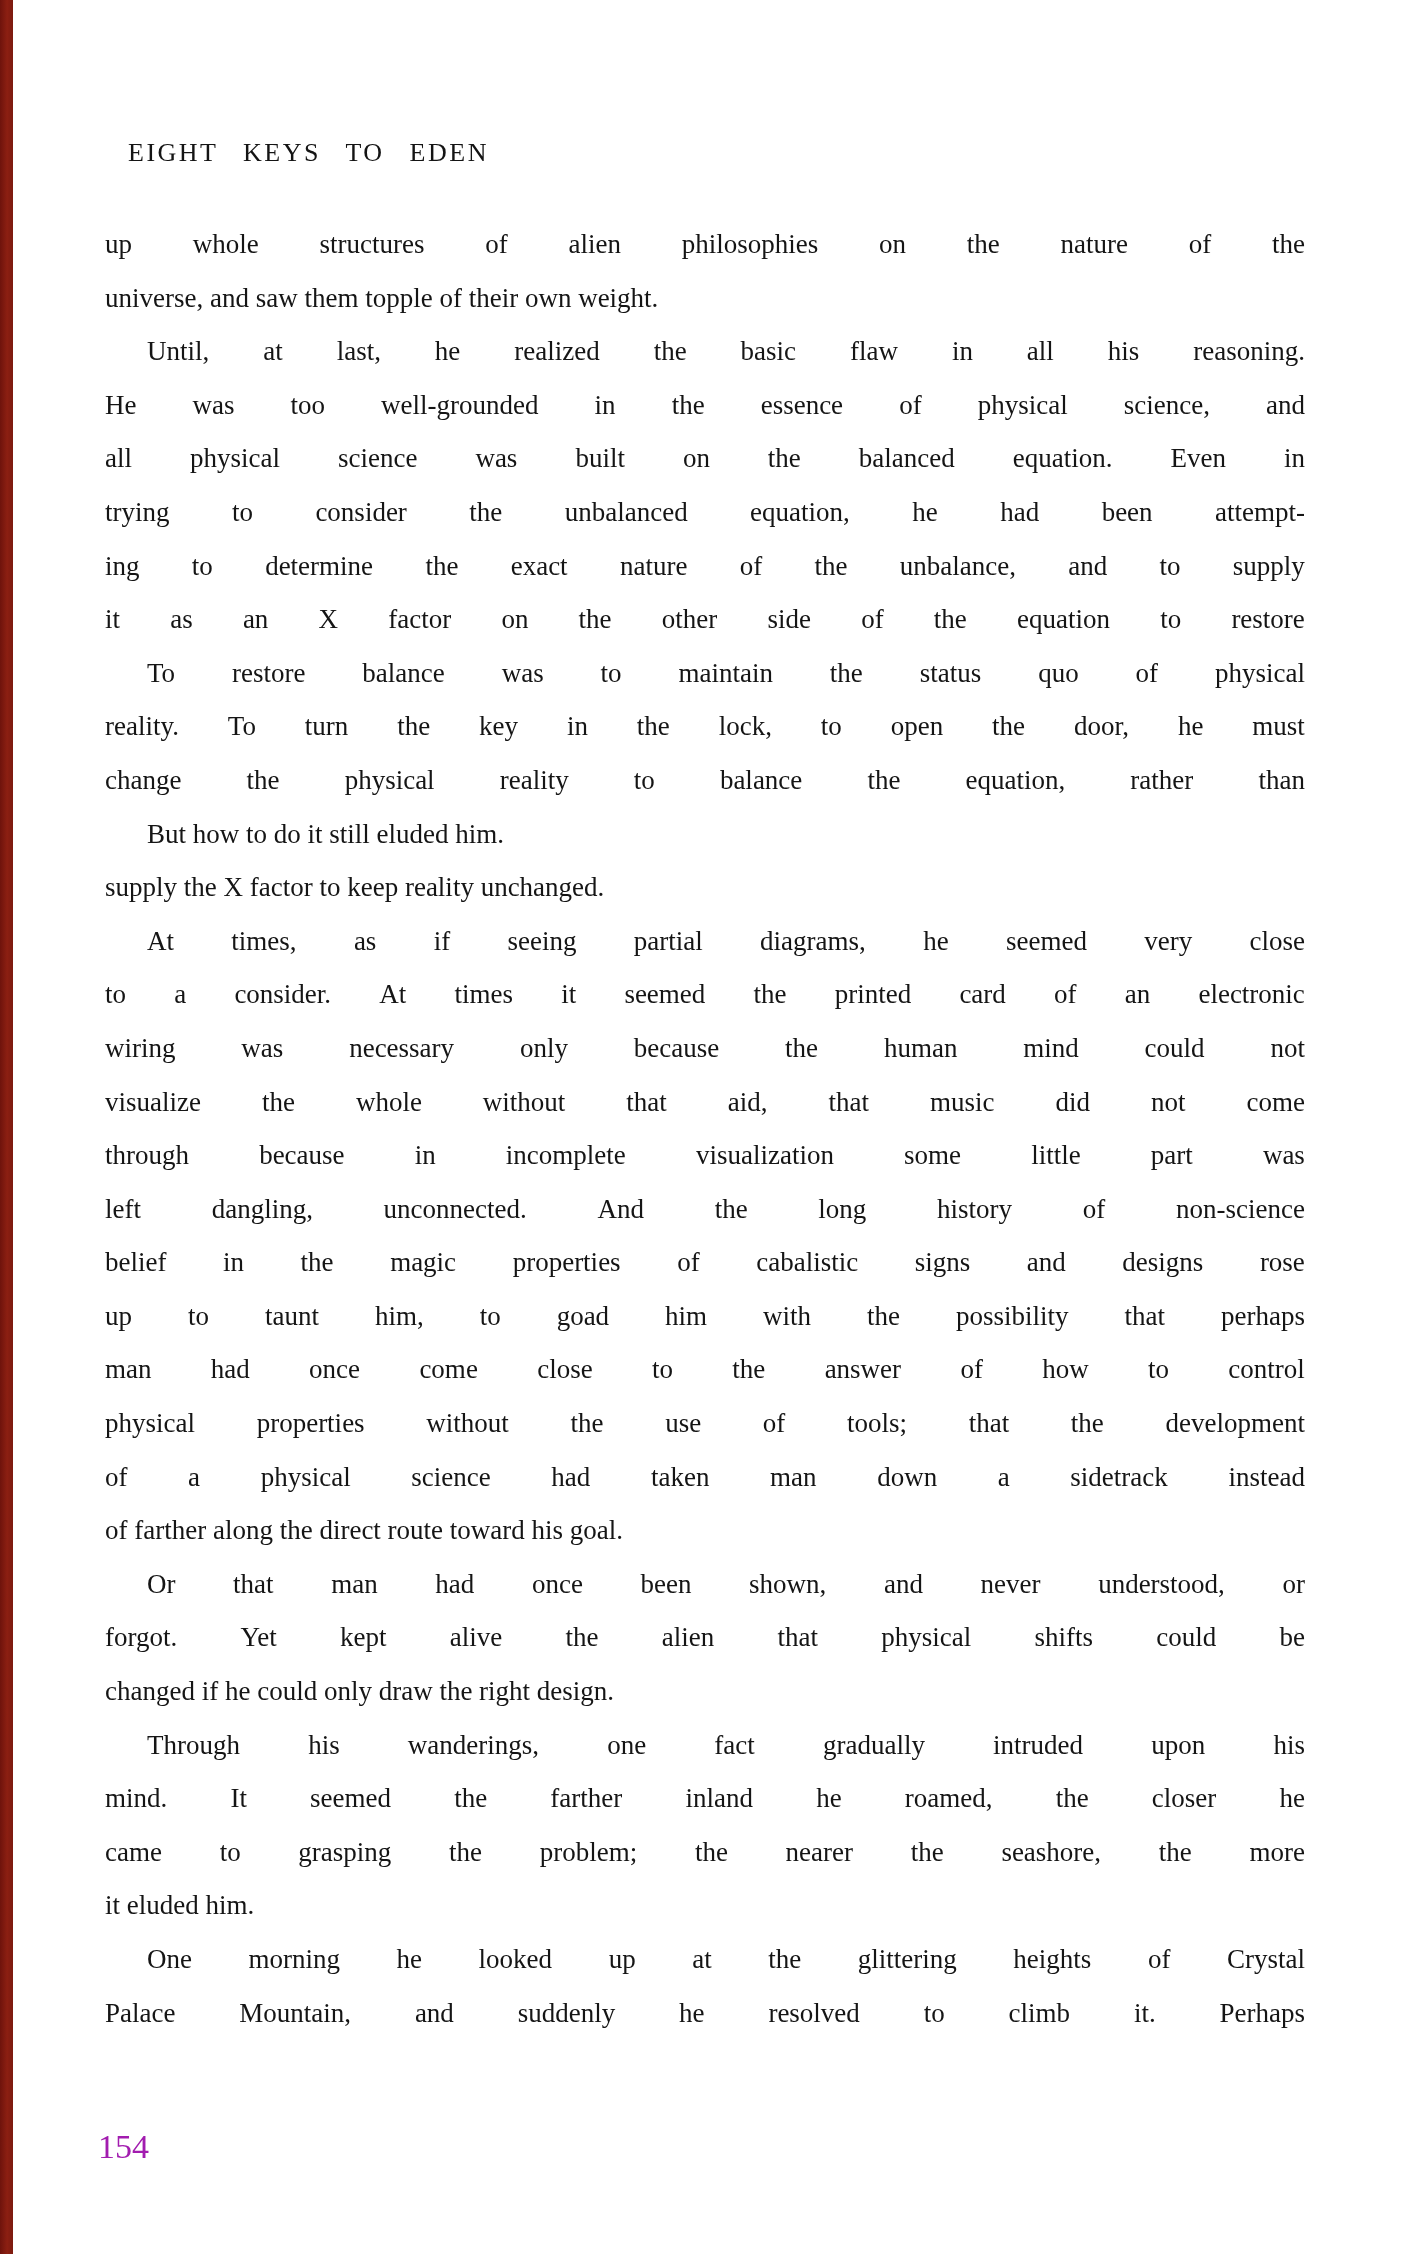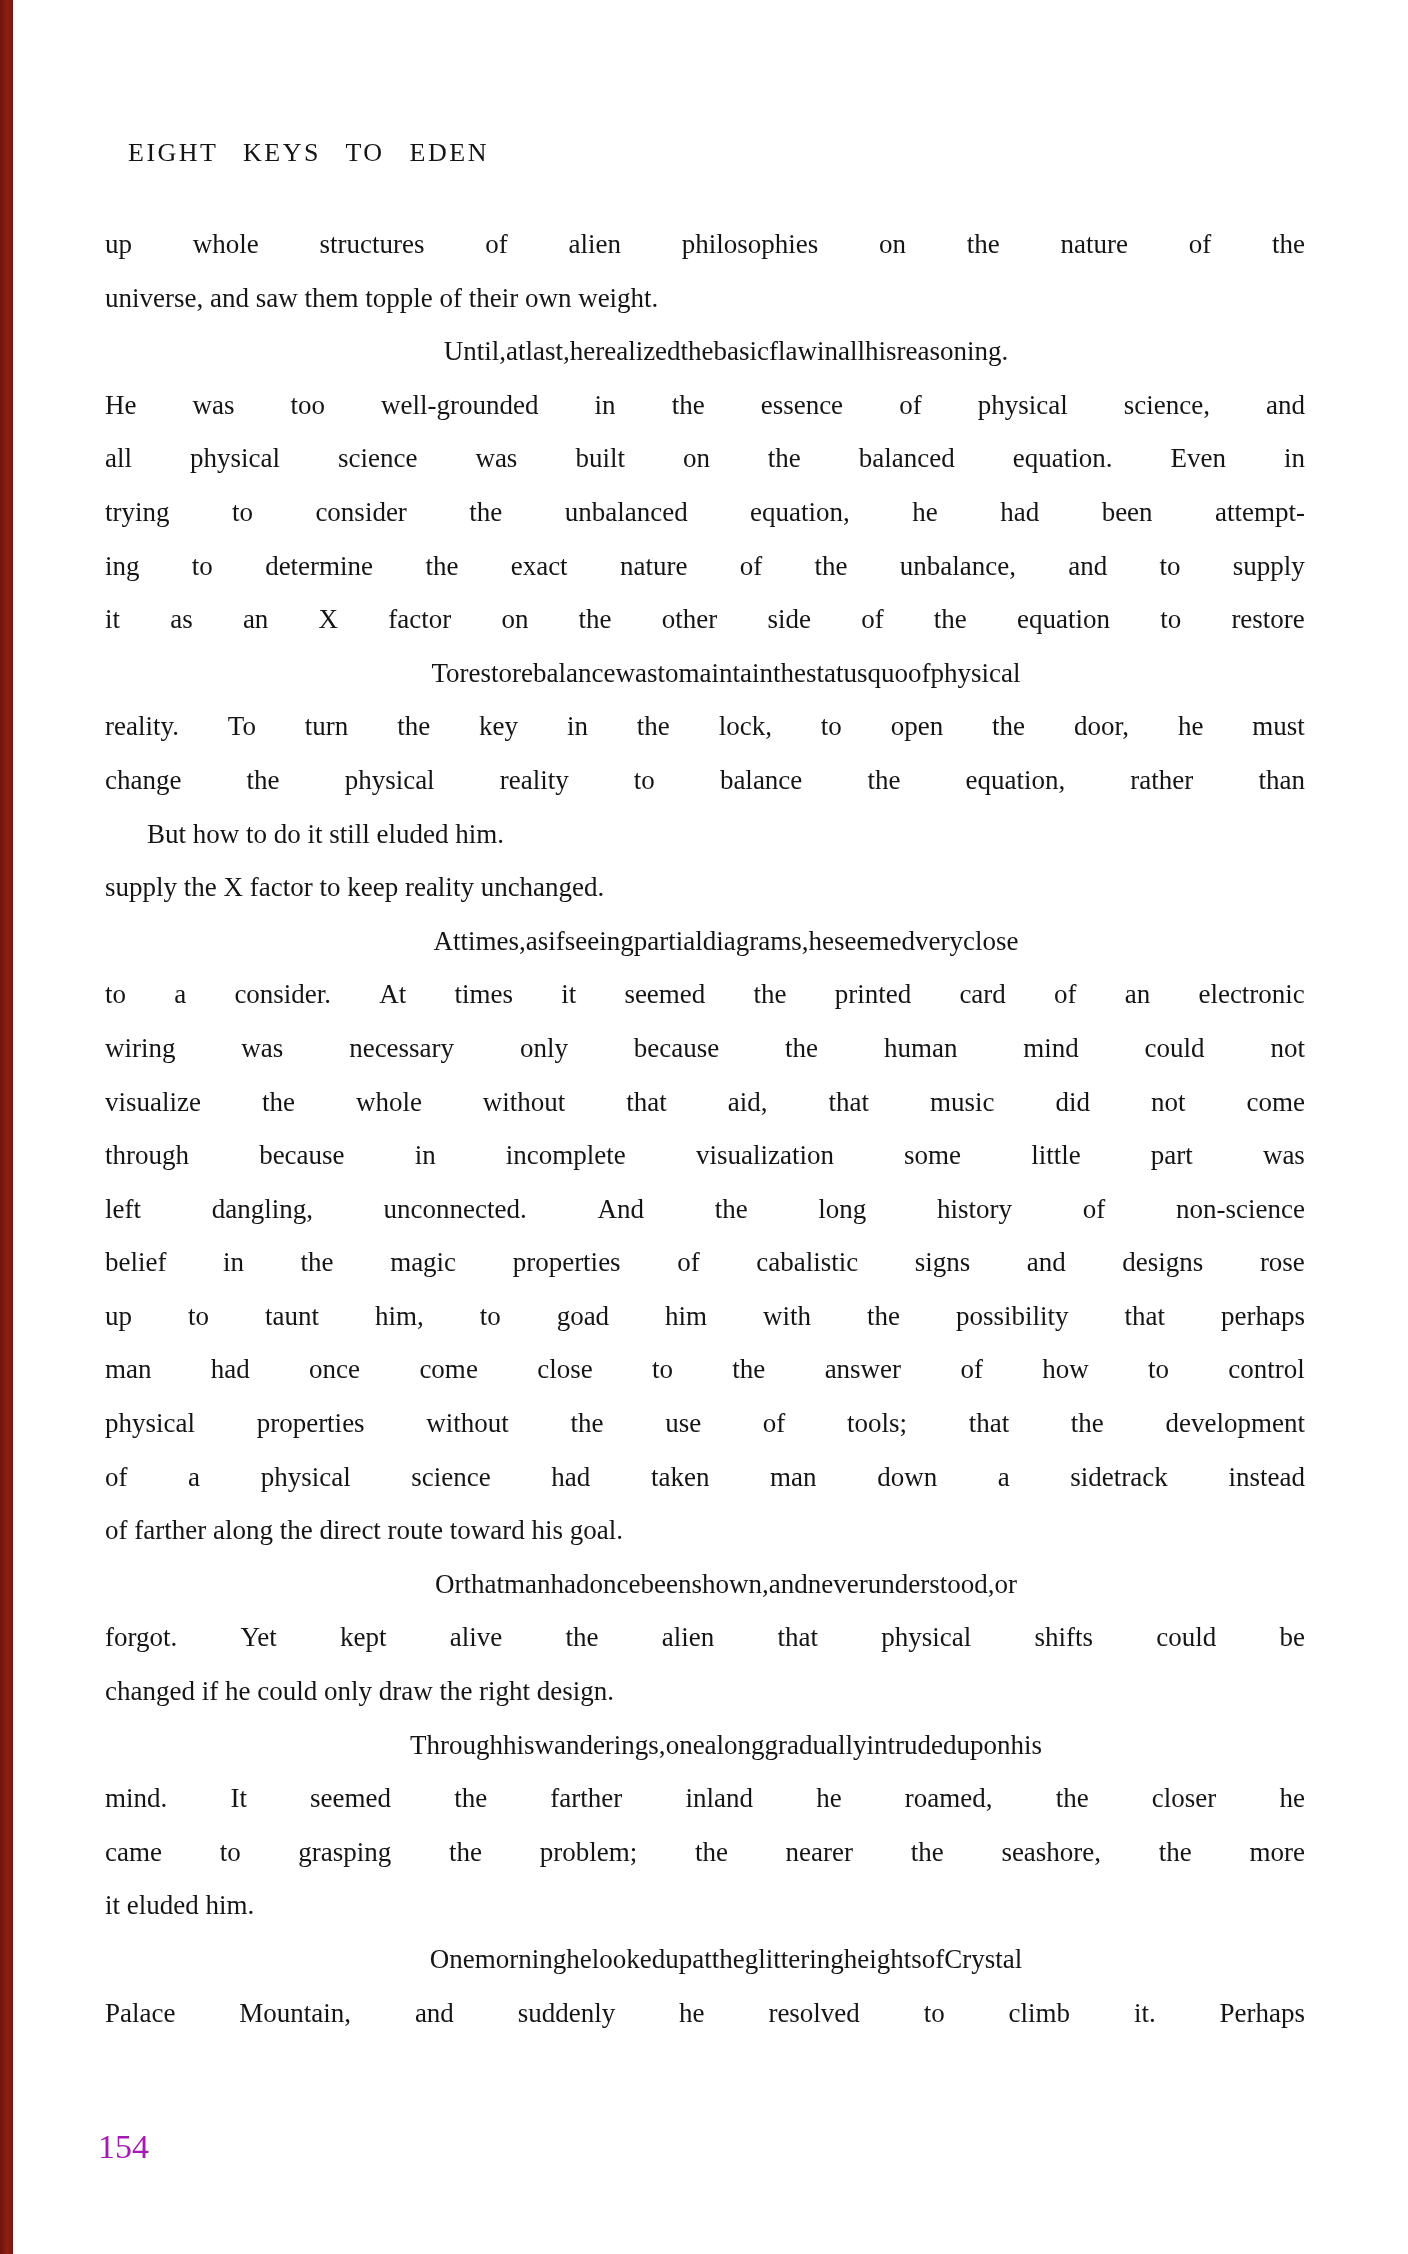--- a/index.html
+++ b/index.html
@@ -49,21 +49,20 @@
   .line.j {
     display: flex;
     justify-content: space-between;
     white-space: normal;
   }
   .line.j span {
     white-space: pre;
   }
   .line.ind {
     padding-left: 42px;
-    justify-content: center;
   }
   .page-number {
     position: absolute;
     left: 98px;
     top: 2128px;
     font-size: 34px;
     color: #a21caf;
   }
 </style>
 </head>
@@ -380,21 +379,21 @@
       <span>shifts</span>
       <span>could</span>
       <span>be</span>
     </div>
     <div class="line">changed if he could only draw the right design.</div>
     <div class="line j ind">
       <span>Through</span>
       <span>his</span>
       <span>wanderings,</span>
       <span>one</span>
-      <span>along</span>
+      <span>fact</span>
       <span>gradually</span>
       <span>intruded</span>
       <span>upon</span>
       <span>his</span>
     </div>
     <div class="line j">
       <span>mind.</span>
       <span>It</span>
       <span>seemed</span>
       <span>the</span>

